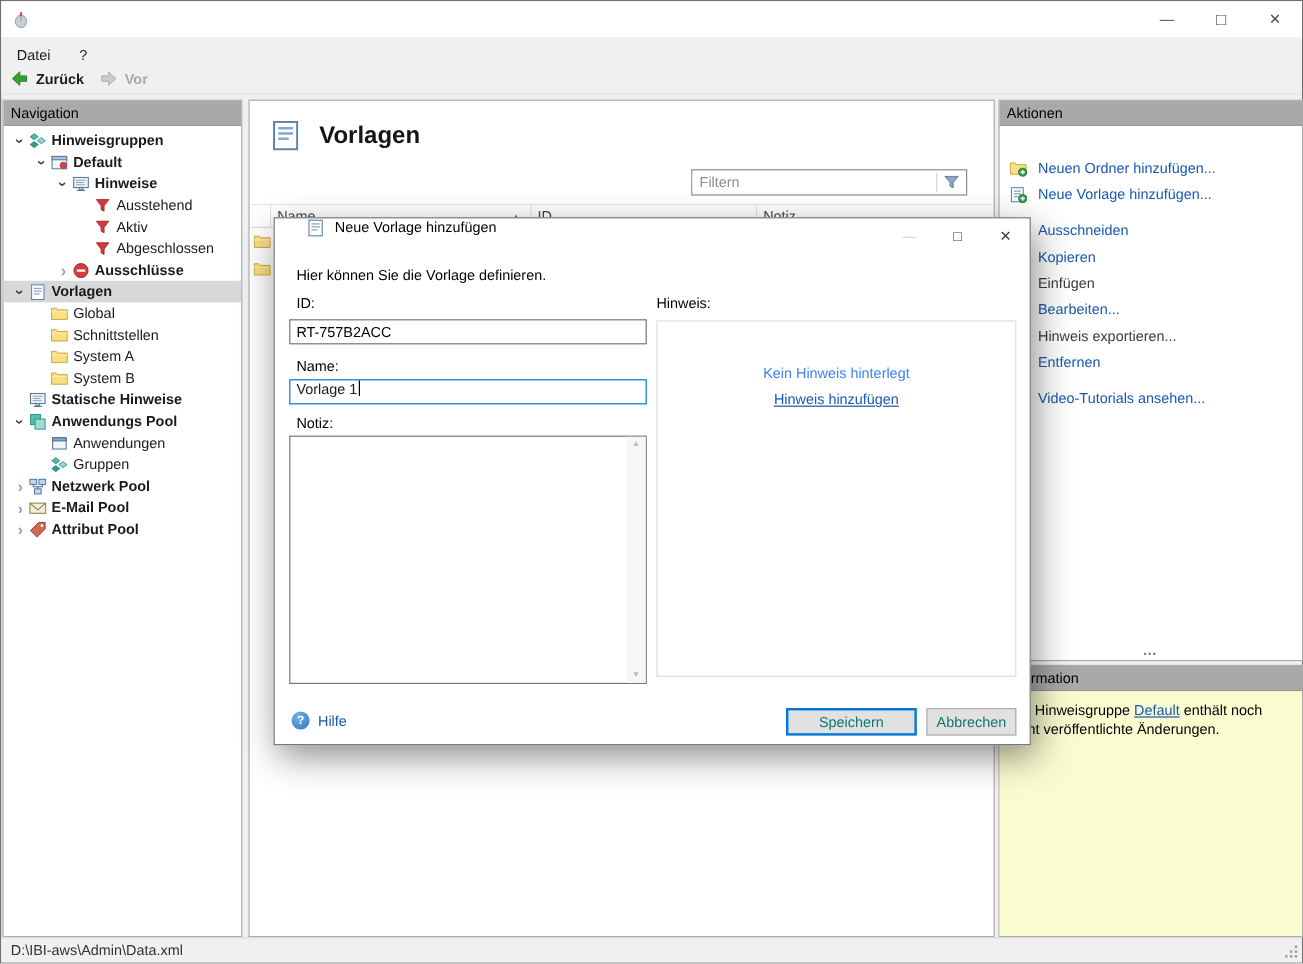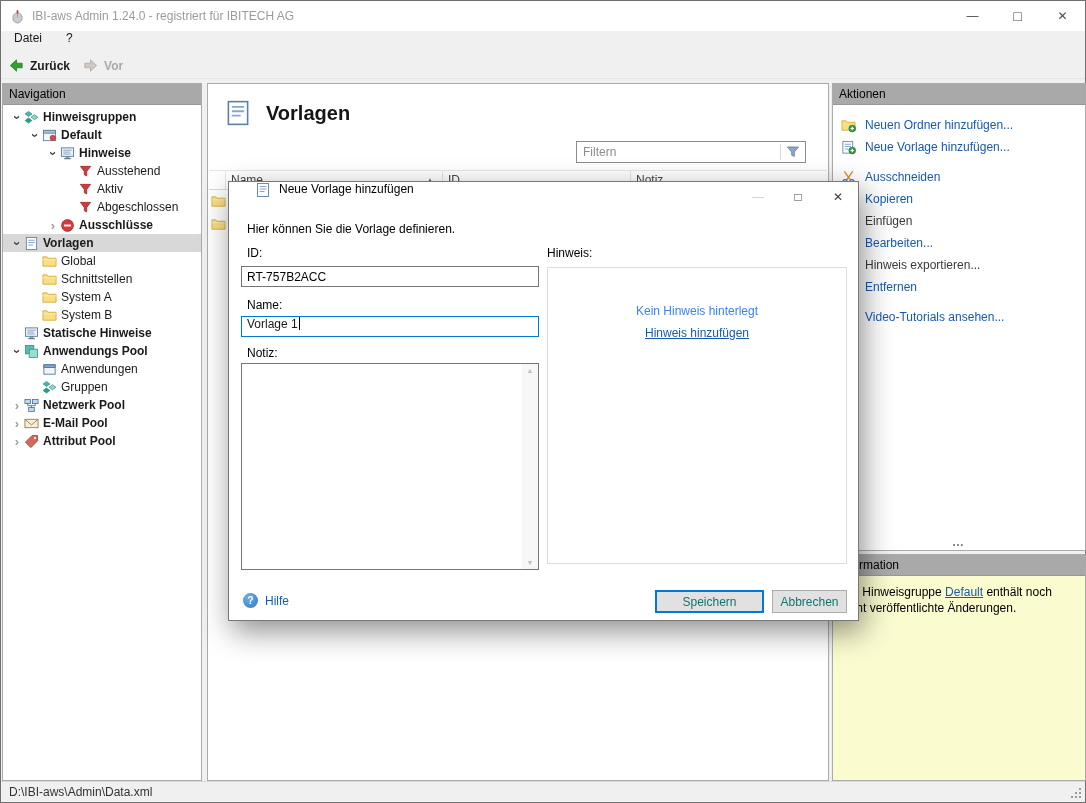--- a/index.html
+++ b/index.html
@@ -8,21 +8,21 @@
   .app{position:absolute;inset:0;border:1px solid #707070;background:#f0f0f0}
 
   
   .titlebar{position:absolute;top:0;left:0;right:0;height:30px;background:#fff;display:flex;align-items:center;padding-left:9px}
   .titlebar .title{color:#9b9b9b;margin-left:7px}
   .winbtns{margin-left:auto;display:flex;height:100%}
   .winbtn{width:45px;height:100%;display:flex;align-items:center;justify-content:center;color:#4a4a4a;font-size:12px;cursor:pointer}
   .wb-max{font-size:14px}
 
   
-  .menubar{position:absolute;top:30px;left:0;right:0;height:22px;background:#f0f0f0;display:flex;align-items:flex-start;gap:24px;padding-left:13px}
+  .menubar{position:absolute;top:30px;left:0;right:0;height:22px;background:#f0f0f0;display:flex;align-items:flex-end;gap:24px;padding-left:13px}
   .menu-item{cursor:pointer}
   .toolbar{position:absolute;top:52px;left:0;right:0;height:26px;background:#f0f0f0;display:flex;align-items:center;gap:12px;padding-left:7px;border-bottom:1px solid #e4e4e4}
   .tbtn{display:flex;align-items:center;gap:5px;cursor:pointer}
   .tbtn .tbl{font-weight:bold;color:#1a1a1a}
   .tbtn.disabled{cursor:default}
   .tbtn.disabled .tbl{color:#a9a9a9}
   .ic{width:15px;height:15px;flex:none}
   .ic svg{width:100%;height:100%;display:block}
   .ic18{width:17px;height:17px}
 
@@ -59,21 +59,21 @@
   .th-icon{width:17px;padding-left:0}
   .th-name{width:217px}
   .th-id{width:188px}
   .th-notiz{flex:1;border-right:0}
   .sort{margin-left:auto;margin-right:8px;font-size:8px;color:#5f5f5f}
   .tbody{position:absolute;top:106px;left:1px;right:1px}
   .trowm{height:23px;display:flex;align-items:center;padding-left:2px;cursor:pointer}
 
   
   .actions-panel{left:831px;top:82px;width:254px;height:468px}
-  .alist{padding-top:9px}
+  .alist{padding-top:24px}
   .aitem{height:22px;display:flex;align-items:center;gap:9px;padding-left:8px;color:#1859b0;cursor:pointer;white-space:nowrap}
   .aitem.dim{color:#3a3a3a;cursor:default}
   .aitem.gap{margin-top:8px}
   .adots{position:absolute;bottom:1px;left:0;right:0;text-align:center;color:#7a7a7a;font-weight:bold;letter-spacing:2px;cursor:pointer}
 
   
   .info-panel{left:831px;top:553px;width:254px;height:227px}
   .info-body{position:absolute;top:21px;bottom:0;left:0;right:0;background:#fbfbd0;padding:8px;line-height:16px;color:#000}
   a.ilink{color:#1859b0;text-decoration:underline;cursor:pointer}
 
@@ -109,21 +109,20 @@
 <body>
 
 <div class="app">
 
   <div class="titlebar">
     <span class="ic">
         <svg>
           <use href="#i-app"></use>
         </svg>
       </span>
-    <span class="title">IBI-aws Admin 1.24.0 - registriert für IBITECH AG</span>
     <div class="winbtns">
       <span class="winbtn">—</span>
       <span class="winbtn wb-max">□</span>
       <span class="winbtn">✕</span>
     </div>
   </div>
 
   <div class="menubar">
     <span class="menu-item">Datei</span>
     <span class="menu-item">?</span>

